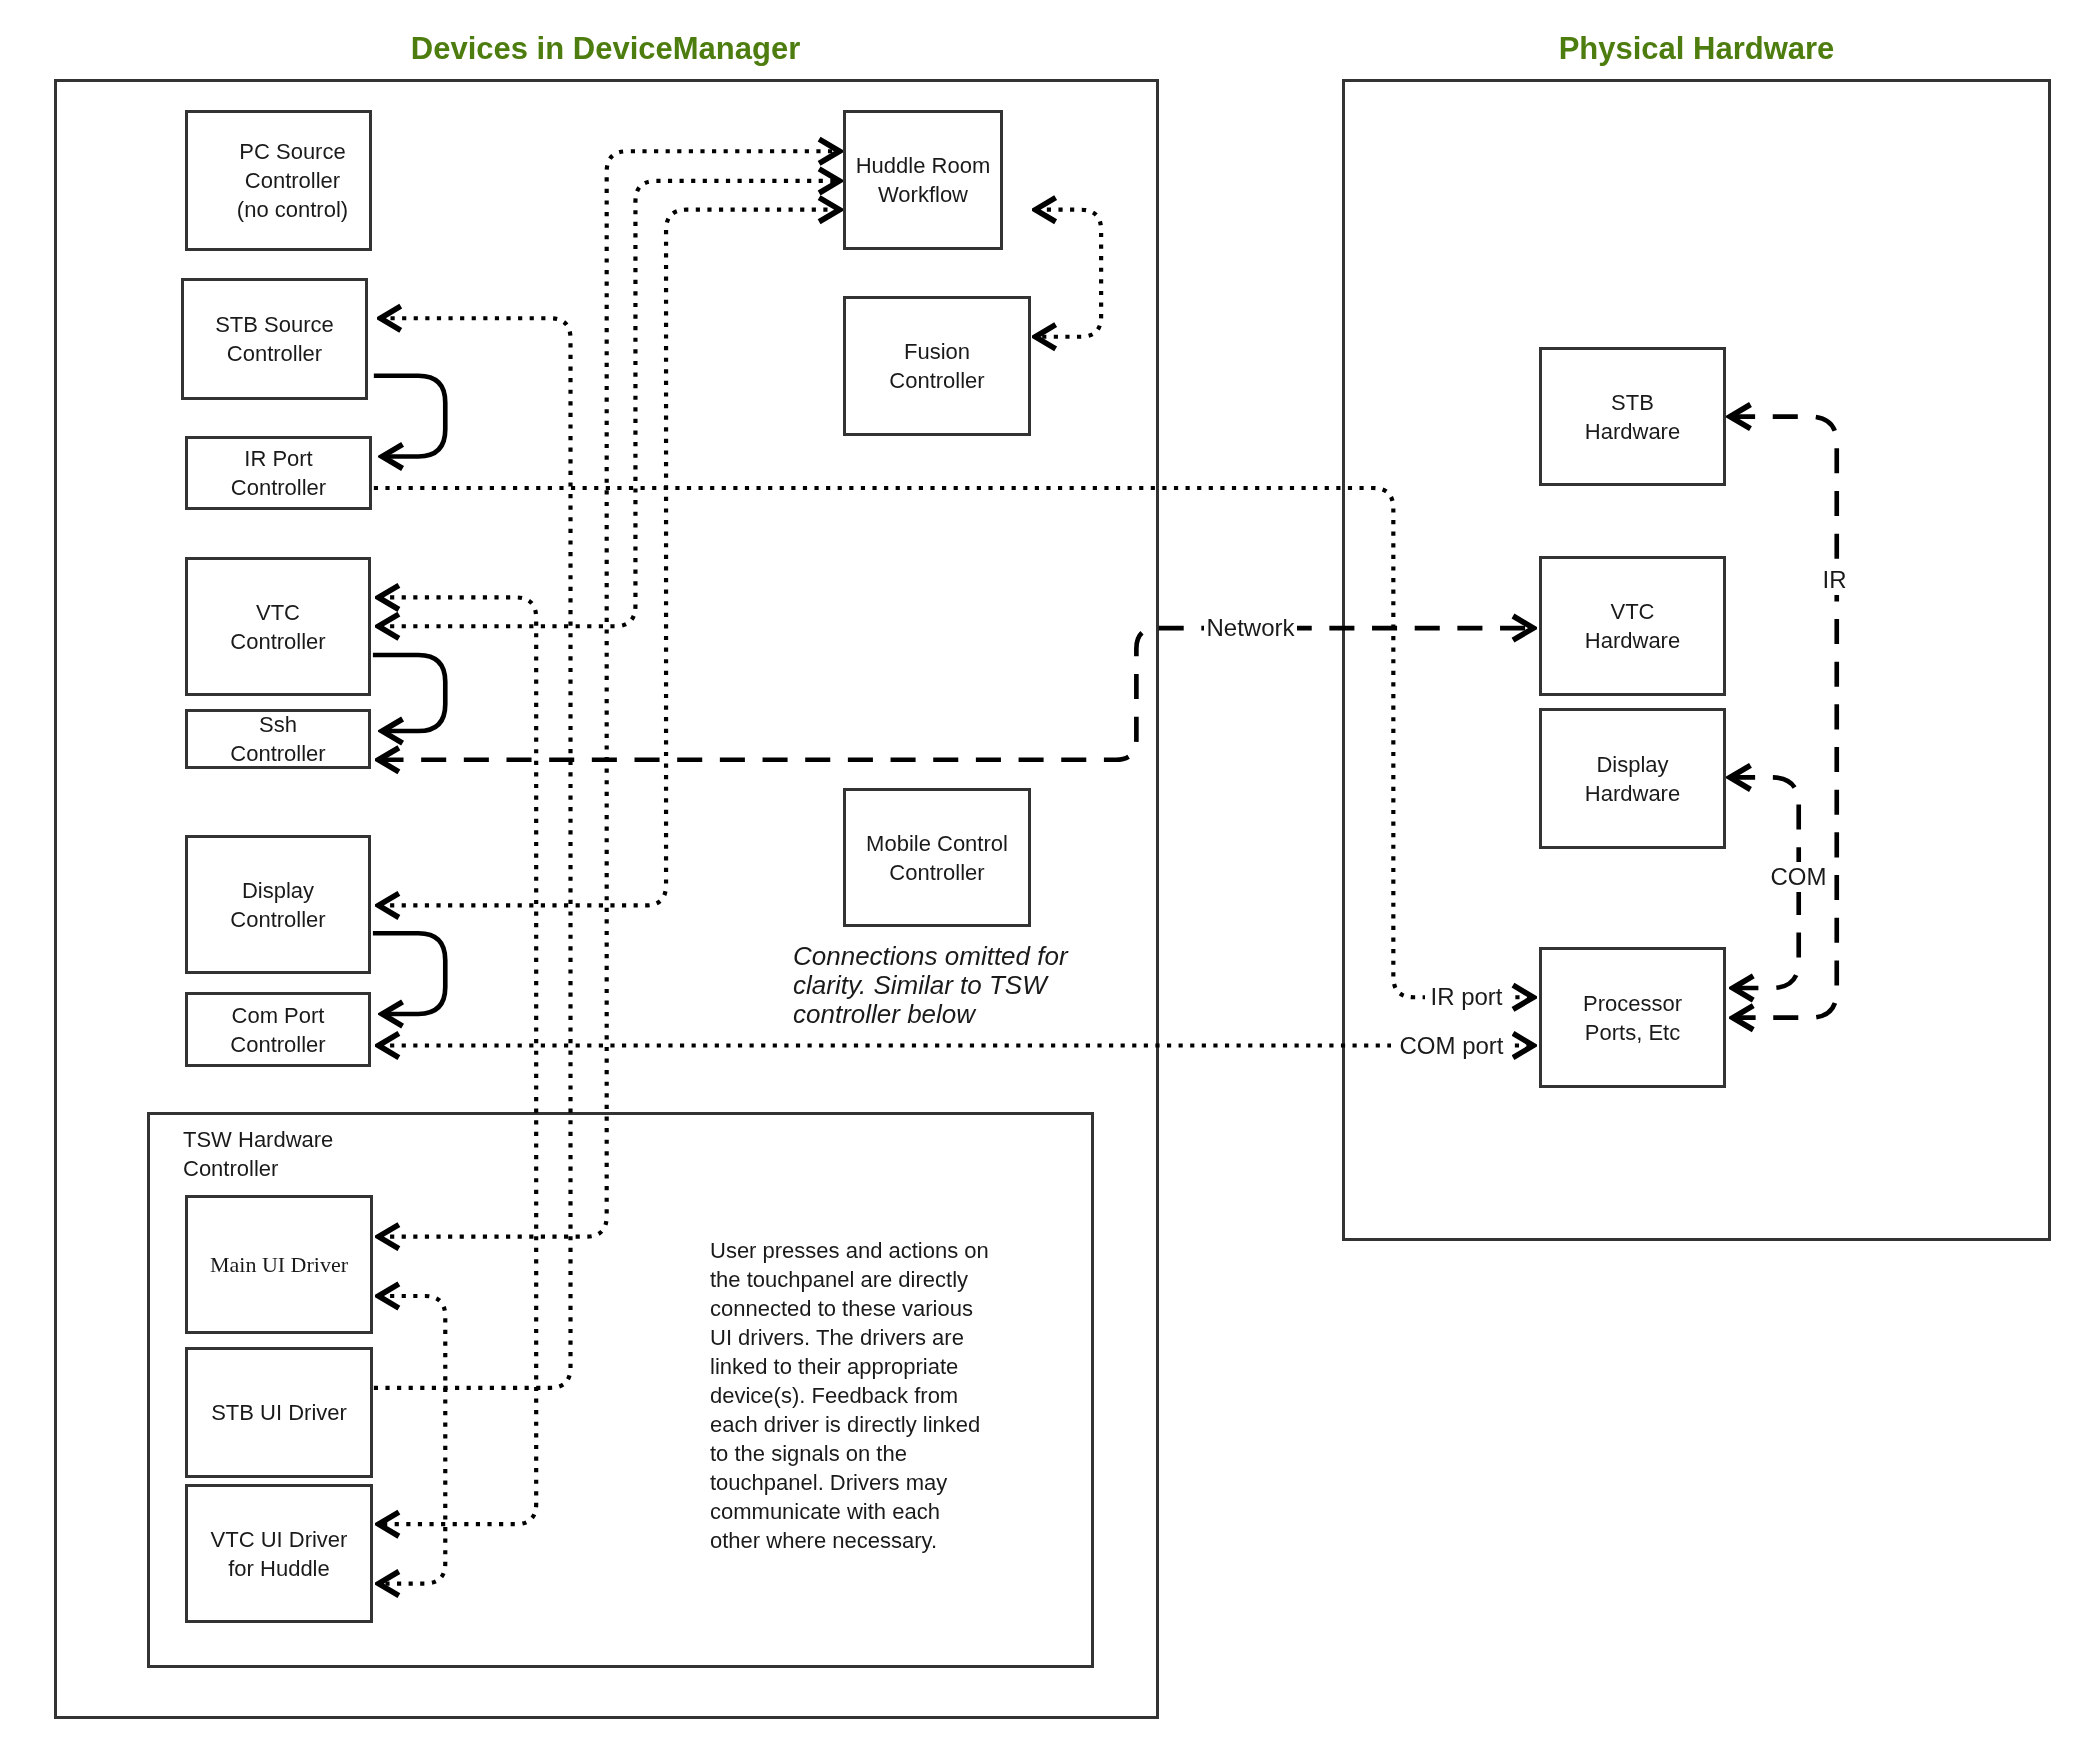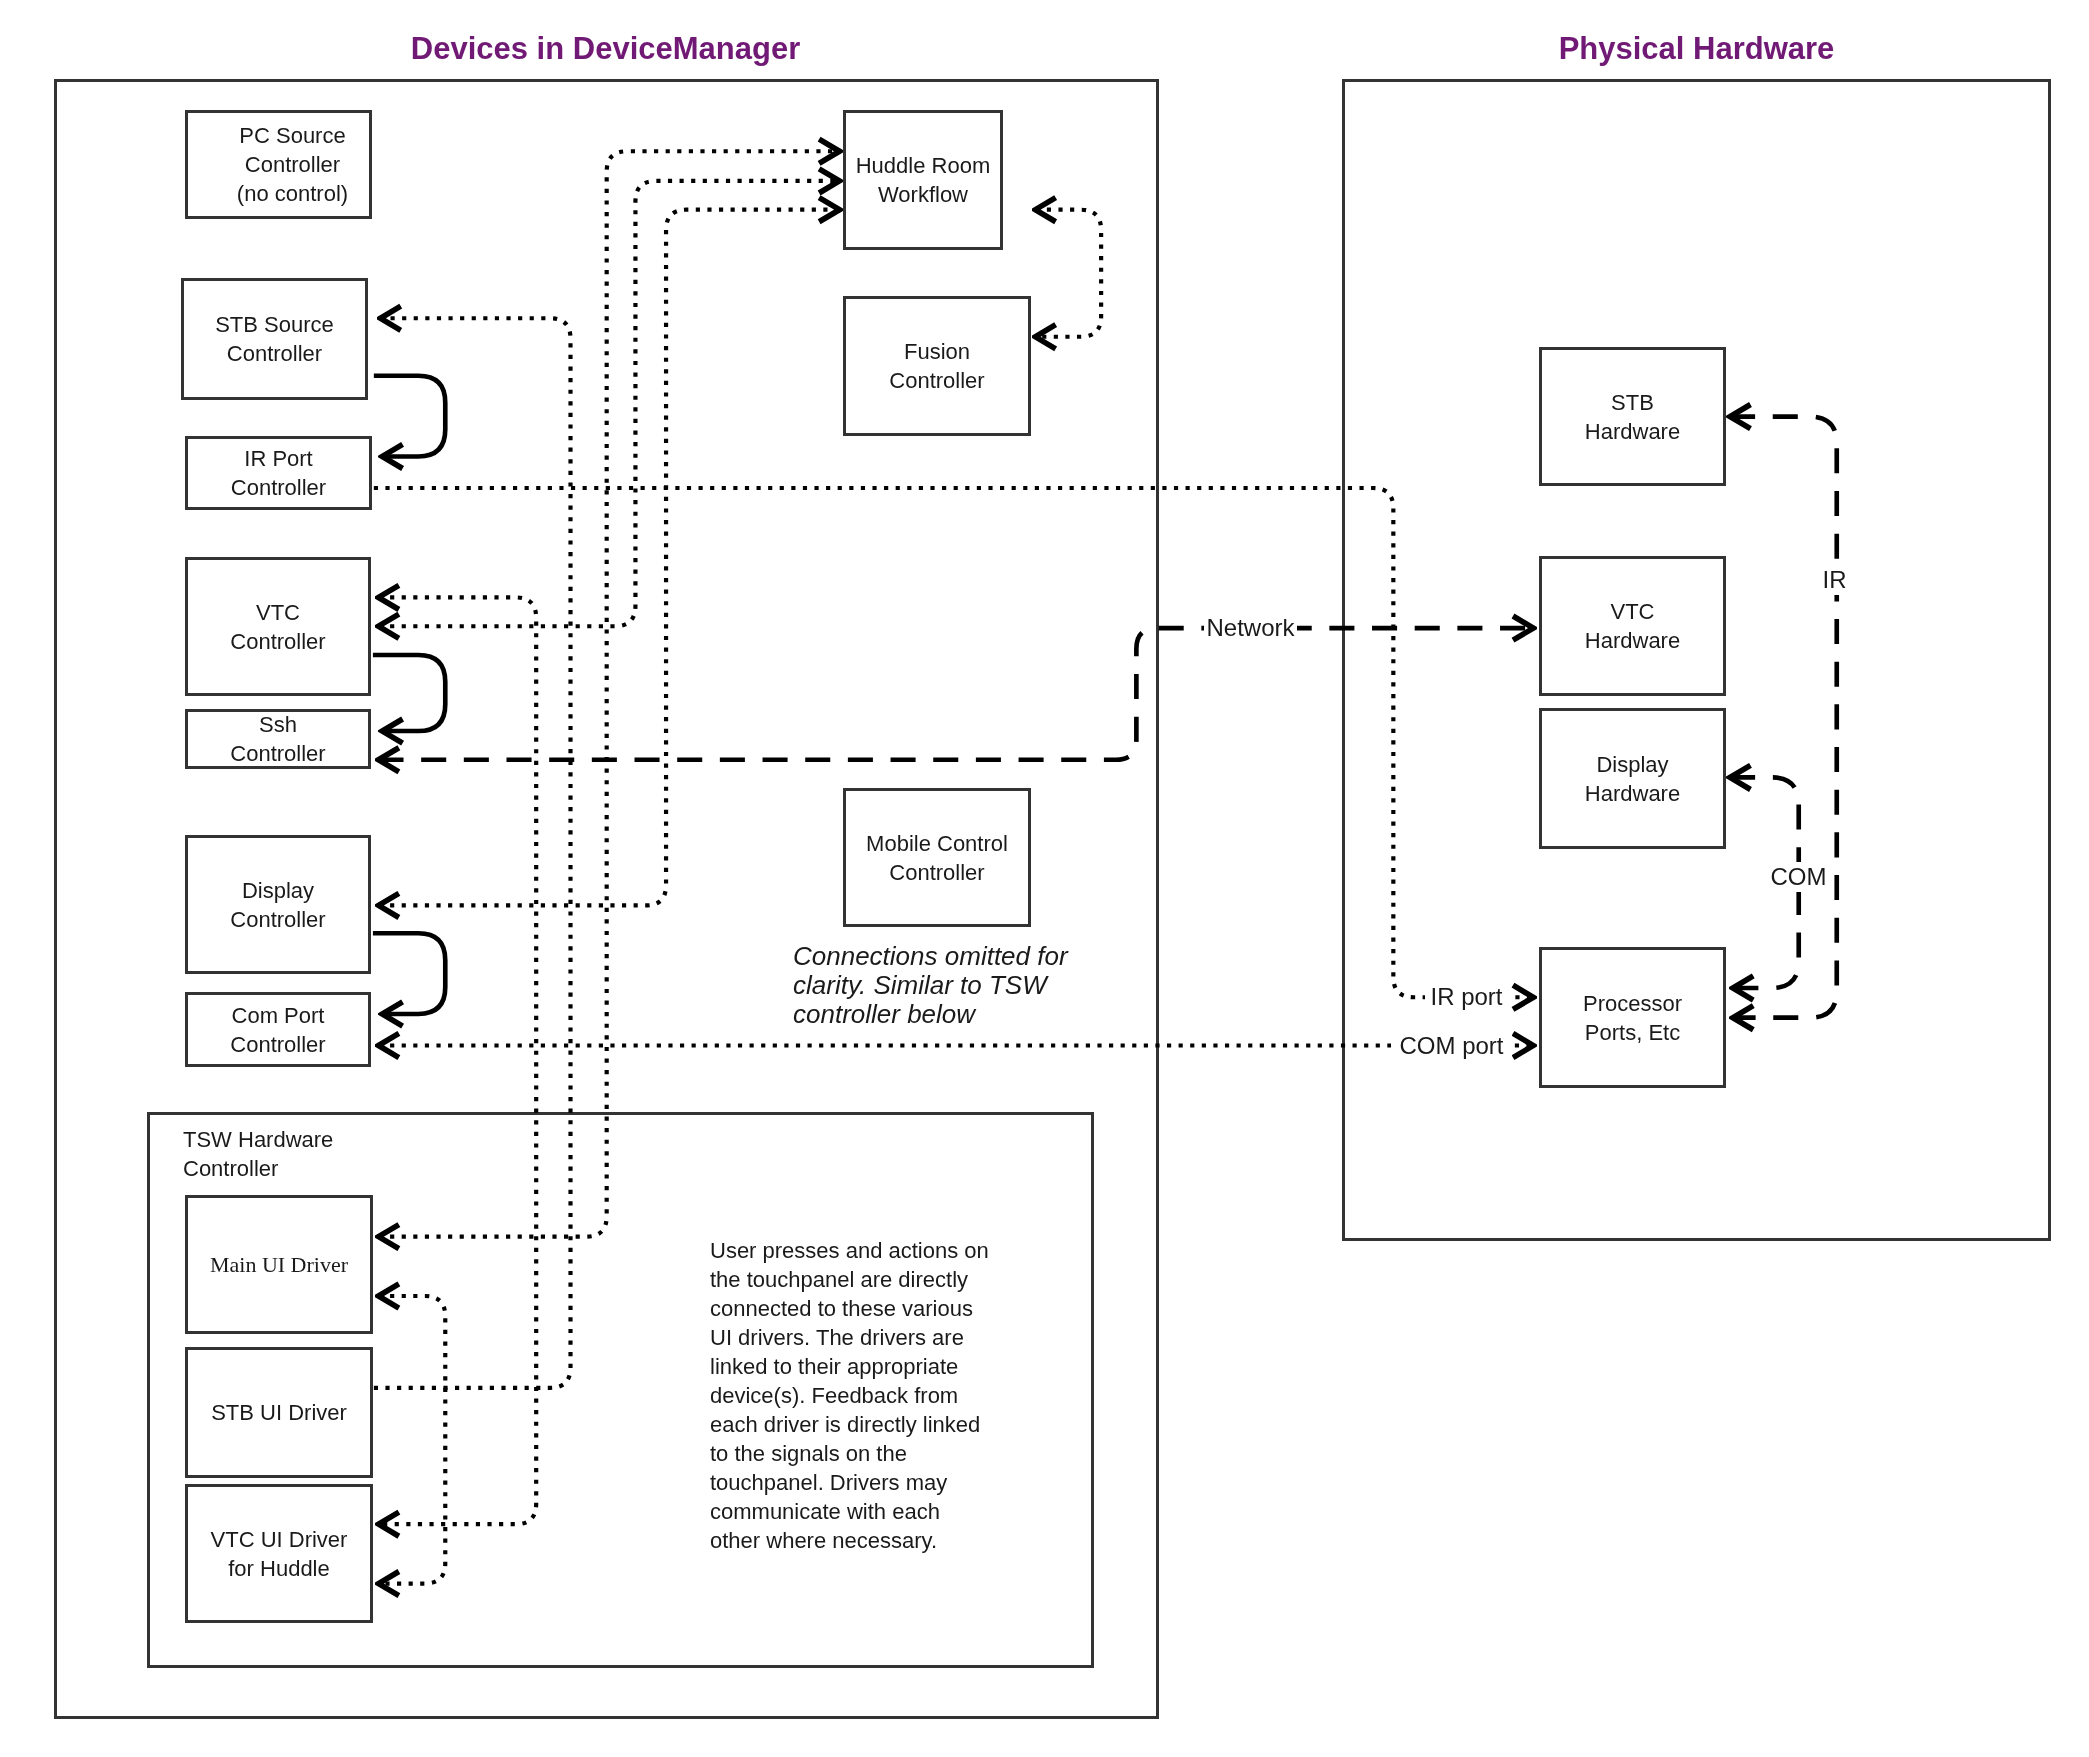--- a/index.html
+++ b/index.html
@@ -2,21 +2,21 @@
 <html style="font-size:15px"><head>
 <meta charset="utf-8">
 <style>
   html,body{margin:0;padding:0;background:#ffffff;}
   .canvas{
     position:relative;width:2090px;height:1758px;background:#ffffff;
     font-family:"Liberation Sans", sans-serif;color:#1a1a1a;overflow:hidden;
   }
   .title{
     position:absolute;font-size:31px;font-weight:bold;text-align:center;
-    white-space:pre-line;color:#701a75;
+    white-space:pre-line;color:#4d7c0f;
   }
   .frame{
     position:absolute;border:3.7px solid #333;background:transparent;
     box-sizing:border-box;
   }
   .box{
     position:absolute;border:3.7px solid #333;background:#ffffff;
     box-sizing:border-box;display:flex;align-items:center;justify-content:center;
     text-align:center;font-size:22px;line-height:29px;white-space:pre-line;
     z-index:3;
@@ -74,21 +74,21 @@
     <path class="dotted" d="M 408 1397 H 458 Q 480 1397 480 1419 V 1685 Q 480 1707 458 1707 H 408" marker-start="url(#ah)" marker-end="url(#ah)"></path>
     <path class="dotted" d="M 1116 226 H 1165 Q 1187 226 1187 248 V 341 Q 1187 363 1165 363 H 1116" marker-start="url(#ah)" marker-end="url(#ah)"></path>
     <path class="dotted" d="M 403 526 H 1480 Q 1502 526 1502 548 V 1053 Q 1502 1075 1524 1075 H 1653" marker-end="url(#ah)"></path>
     <path class="dotted" d="M 408 1127 H 1653" marker-start="url(#ah)" marker-end="url(#ah)"></path>
 
     <path class="dashed" d="M 408 819 H 1203 Q 1225 819 1225 797 V 699 Q 1225 677 1247 677 H 1653" marker-start="url(#ah)" marker-end="url(#ah)"></path>
     <path class="dashed" d="M 1865 449 H 1951 Q 1980 449 1980 478 V 1068 Q 1980 1097 1951 1097 H 1868" marker-start="url(#ah)" marker-end="url(#ah)"></path>
     <path class="dashed" d="M 1865 838 H 1910 Q 1939 838 1939 867 V 1036 Q 1939 1065 1910 1065 H 1868" marker-start="url(#ah)" marker-end="url(#ah)"></path>
   </svg>
 
-  <div class="box" style="left:185px;top:110px;width:187px;height:109px;padding-left:28px;">PC Source
+  <div class="box" style="left:185px;top:110px;width:187px;height:141px;padding-left:28px;">PC Source
 Controller
 (no control)</div>
   <div class="box" style="left:181px;top:278px;width:187px;height:122px;">STB Source
 Controller</div>
   <div class="box" style="left:185px;top:436px;width:187px;height:74px;">IR Port
 Controller</div>
   <div class="box" style="left:185px;top:557px;width:186px;height:139px;">VTC
 Controller</div>
   <div class="box" style="left:185px;top:709px;width:186px;height:60px;">Ssh
 Controller</div>

